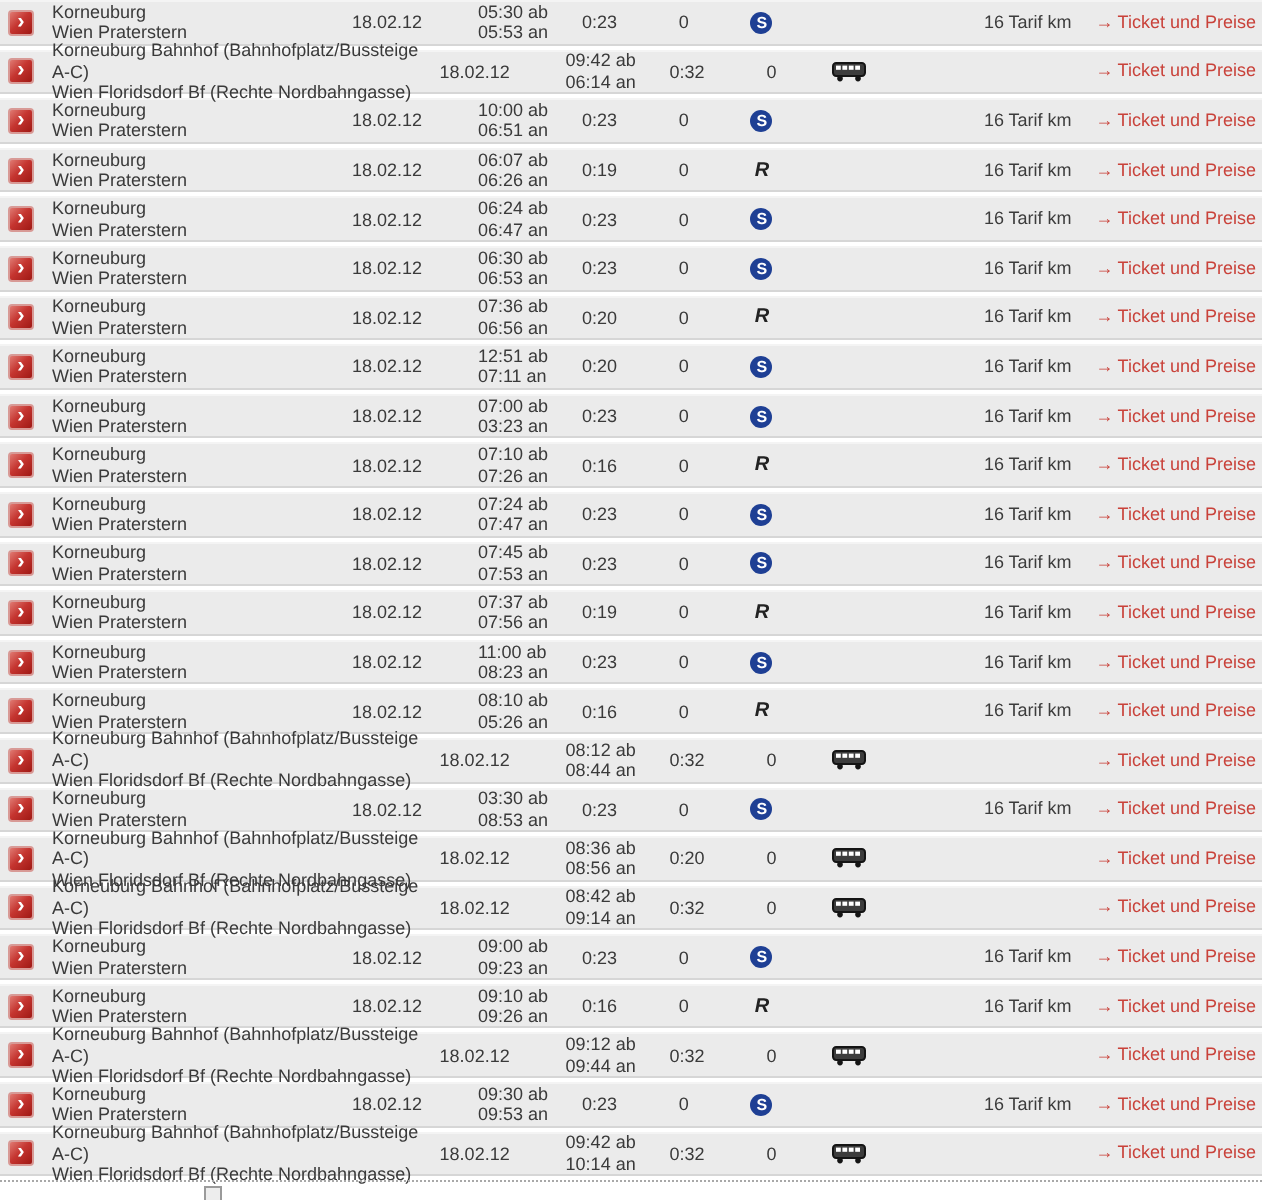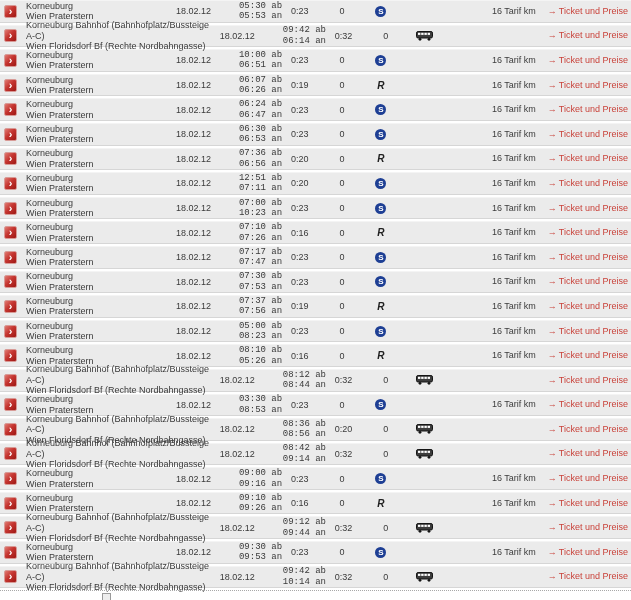--- a/index.html
+++ b/index.html
@@ -18,21 +18,21 @@
   .c-arrow{flex:0 0 26px;display:flex;align-items:center;padding-left:4px;box-sizing:border-box;}
   .details-btn{
     width:13px;height:13px;border-radius:2px;cursor:pointer;
     background:linear-gradient(135deg,#e07a72 0%,#c53530 45%,#9f1814 100%);
     border:1px solid #d89a96;box-sizing:border-box;
     display:flex;align-items:center;justify-content:center;
   }
   .details-btn span{color:#fff;font-weight:bold;font-size:11px;line-height:10px;margin-top:-1px;}
   .c-stations{flex:1 1 auto;line-height:10.5px;color:#3a3a3a;}
   .c-date{flex:0 0 55px;padding-right:5px;box-sizing:border-box;color:#3a3a3a;}
-  .c-times{flex:0 0 60px;padding-left:8px;box-sizing:border-box;line-height:10.5px;color:#3a3a3a;font-family:Liberation Mono, monospace;}
+  .c-times{flex:0 0 60px;padding-left:8px;box-sizing:border-box;line-height:10.5px;color:#3a3a3a;}
   .c-dur{flex:0 0 35px;color:#3a3a3a;}
   .c-chg{flex:0 0 32px;text-align:center;color:#3a3a3a;}
   .c-mode{flex:0 0 46px;display:flex;align-items:center;justify-content:center;}
   .c-spacer{flex:0 0 88px;}
   .c-right{
     flex:0 0 75px;box-sizing:border-box;padding-right:3px;
     display:flex;flex-direction:row;align-items:center;justify-content:center;
     line-height:11px;text-align:center;gap:12px;
   }
   .tarif{color:#3c3c3c;white-space:nowrap;}
@@ -301,21 +301,21 @@
         <span>›</span>
       </div>
     </div>
     <div class="c-stations">
       <div>Korneuburg</div>
       <div>Wien Praterstern</div>
     </div>
     <div class="c-date">18.02.12</div>
     <div class="c-times">
       <div>07:00 ab</div>
-      <div>10:23 an</div>
+      <div>03:23 an</div>
     </div>
     <div class="c-dur">0:23</div>
     <div class="c-chg">0</div>
     <div class="c-mode mode-sbahn">
       <span class="icon-sbahn">S</span>
 
     </div>
     <div class="c-spacer"></div>
     <div class="c-right">
       <div class="tarif">16 Tarif km</div>
@@ -357,21 +357,21 @@
       <div class="details-btn">
         <span>›</span>
       </div>
     </div>
     <div class="c-stations">
       <div>Korneuburg</div>
       <div>Wien Praterstern</div>
     </div>
     <div class="c-date">18.02.12</div>
     <div class="c-times">
-      <div>07:17 ab</div>
+      <div>07:24 ab</div>
       <div>07:47 an</div>
     </div>
     <div class="c-dur">0:23</div>
     <div class="c-chg">0</div>
     <div class="c-mode mode-sbahn">
       <span class="icon-sbahn">S</span>
 
     </div>
     <div class="c-spacer"></div>
     <div class="c-right">
@@ -385,21 +385,21 @@
       <div class="details-btn">
         <span>›</span>
       </div>
     </div>
     <div class="c-stations">
       <div>Korneuburg</div>
       <div>Wien Praterstern</div>
     </div>
     <div class="c-date">18.02.12</div>
     <div class="c-times">
-      <div>07:30 ab</div>
+      <div>07:45 ab</div>
       <div>07:53 an</div>
     </div>
     <div class="c-dur">0:23</div>
     <div class="c-chg">0</div>
     <div class="c-mode mode-sbahn">
       <span class="icon-sbahn">S</span>
 
     </div>
     <div class="c-spacer"></div>
     <div class="c-right">
@@ -442,21 +442,21 @@
       <div class="details-btn">
         <span>›</span>
       </div>
     </div>
     <div class="c-stations">
       <div>Korneuburg</div>
       <div>Wien Praterstern</div>
     </div>
     <div class="c-date">18.02.12</div>
     <div class="c-times">
-      <div>05:00 ab</div>
+      <div>11:00 ab</div>
       <div>08:23 an</div>
     </div>
     <div class="c-dur">0:23</div>
     <div class="c-chg">0</div>
     <div class="c-mode mode-sbahn">
       <span class="icon-sbahn">S</span>
 
     </div>
     <div class="c-spacer"></div>
     <div class="c-right">
@@ -642,21 +642,21 @@
         <span>›</span>
       </div>
     </div>
     <div class="c-stations">
       <div>Korneuburg</div>
       <div>Wien Praterstern</div>
     </div>
     <div class="c-date">18.02.12</div>
     <div class="c-times">
       <div>09:00 ab</div>
-      <div>09:16 an</div>
+      <div>09:23 an</div>
     </div>
     <div class="c-dur">0:23</div>
     <div class="c-chg">0</div>
     <div class="c-mode mode-sbahn">
       <span class="icon-sbahn">S</span>
 
     </div>
     <div class="c-spacer"></div>
     <div class="c-right">
       <div class="tarif">16 Tarif km</div>

